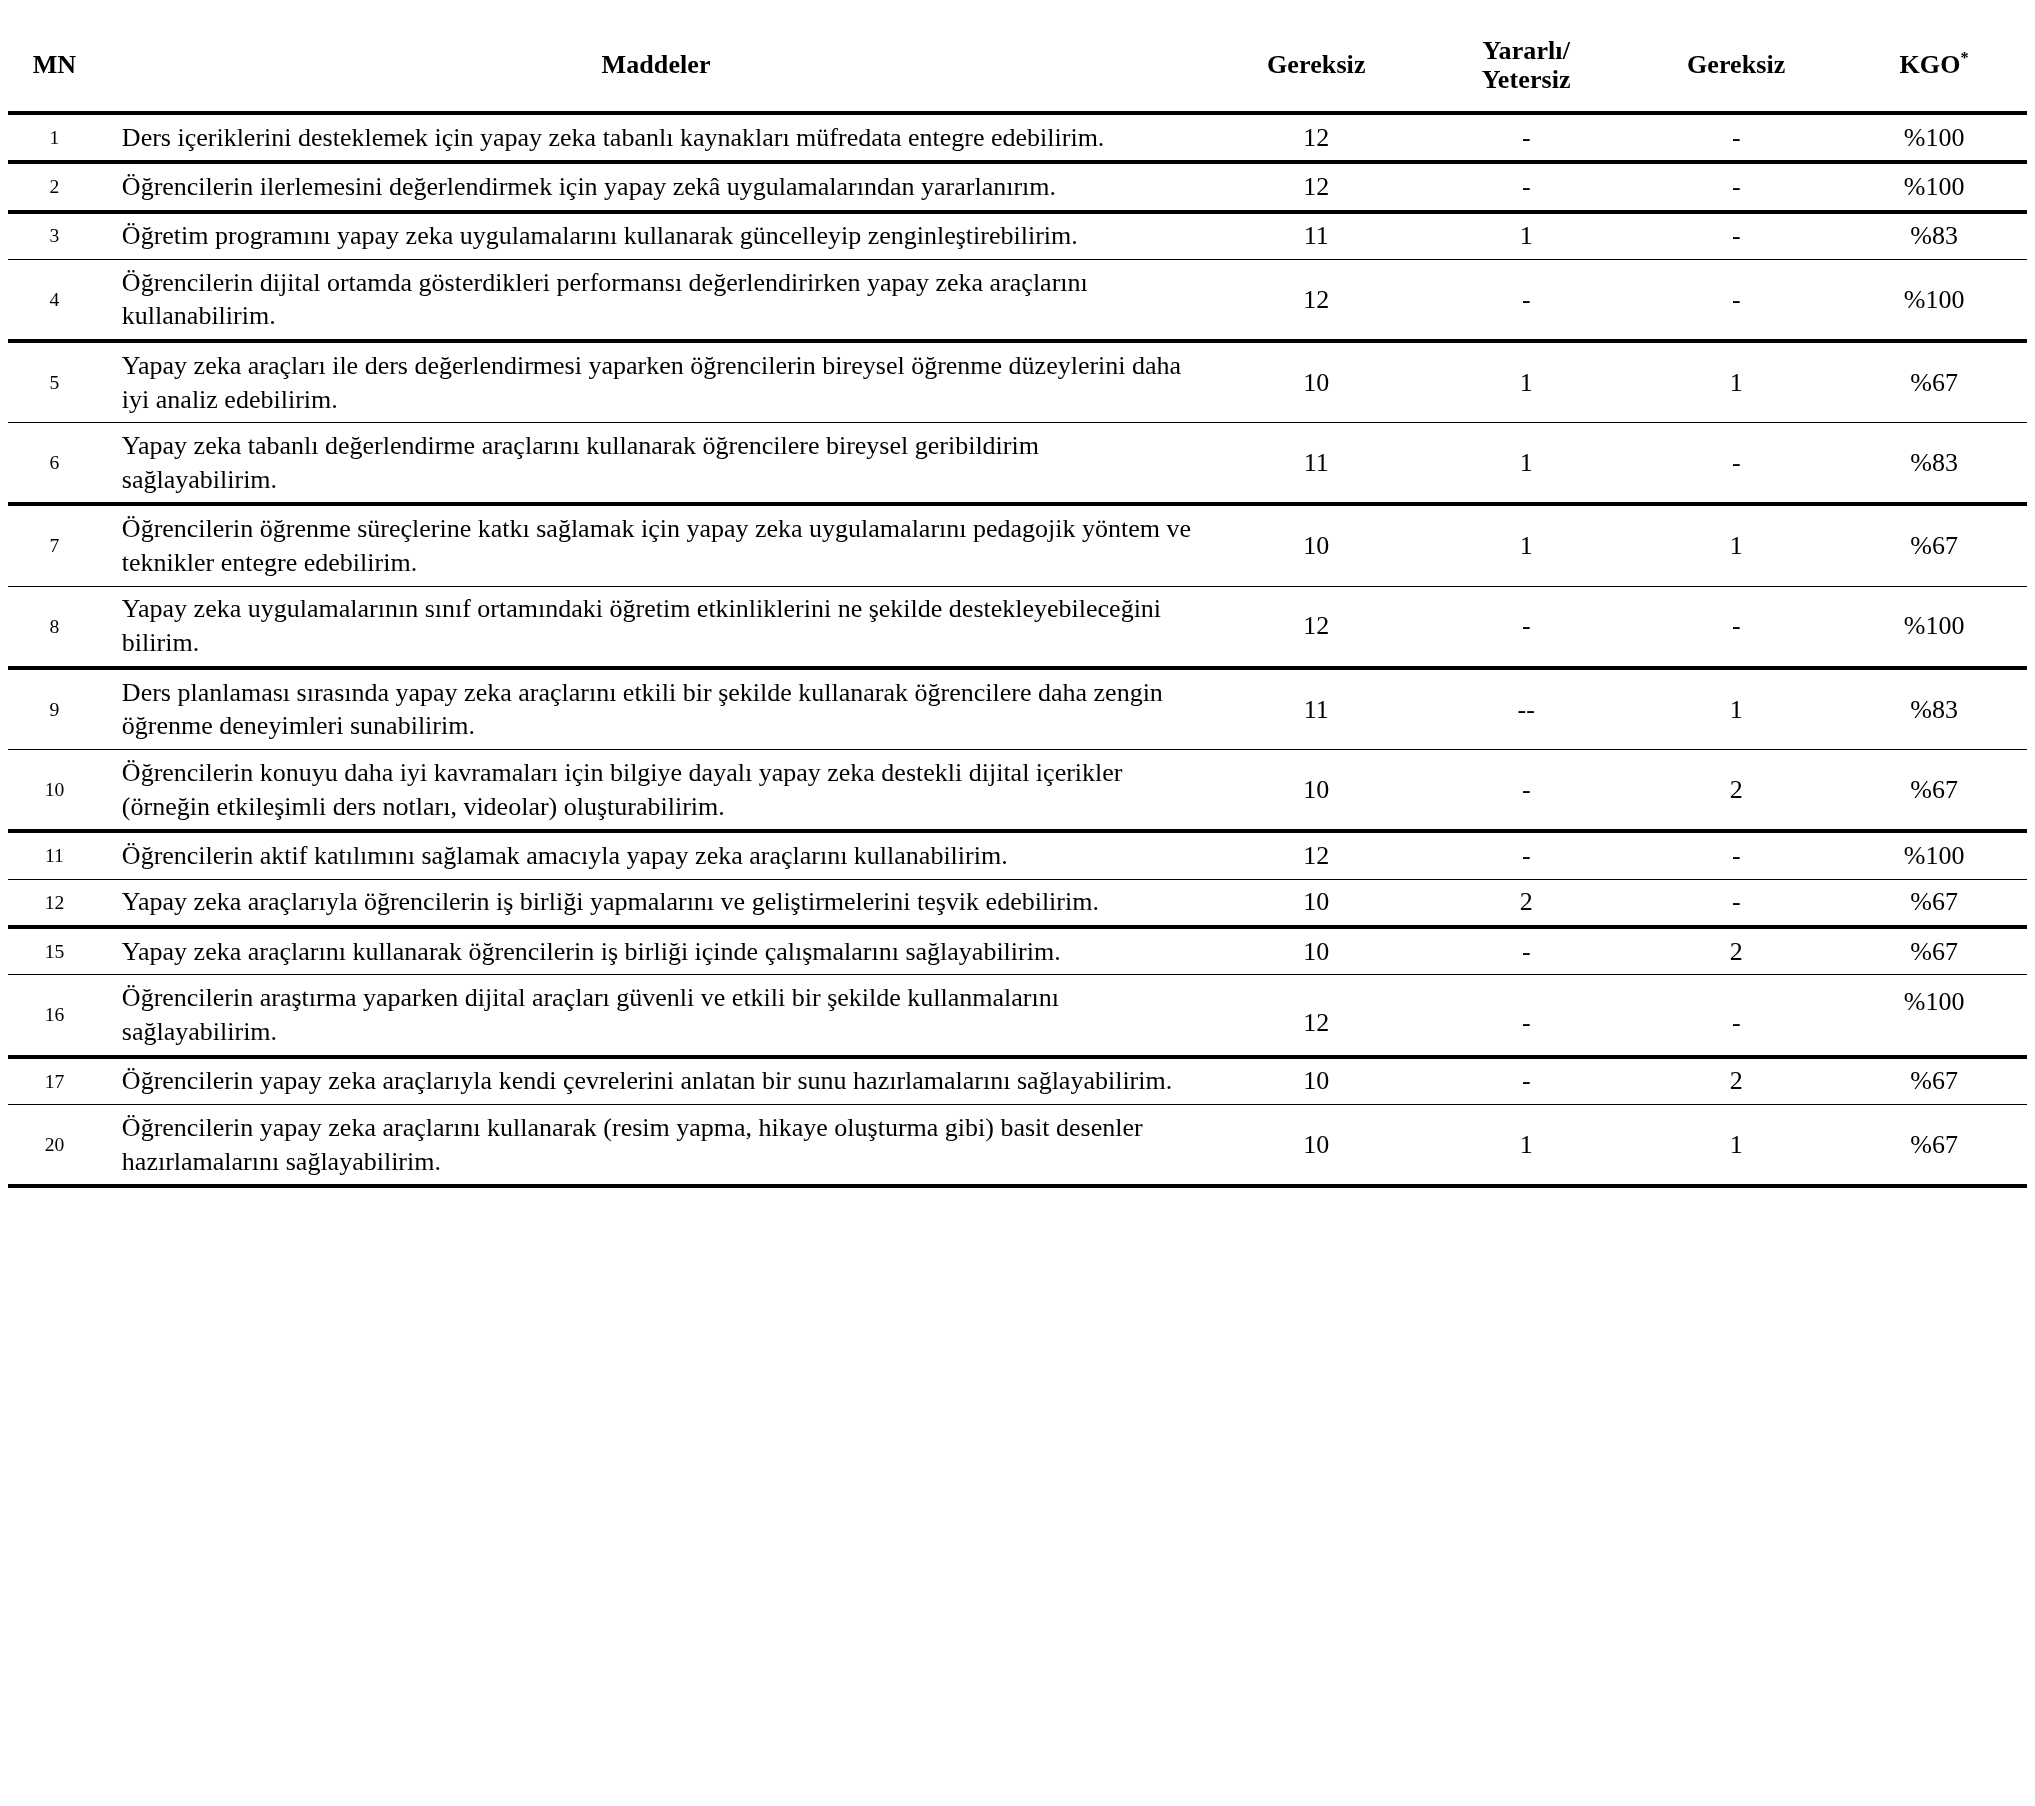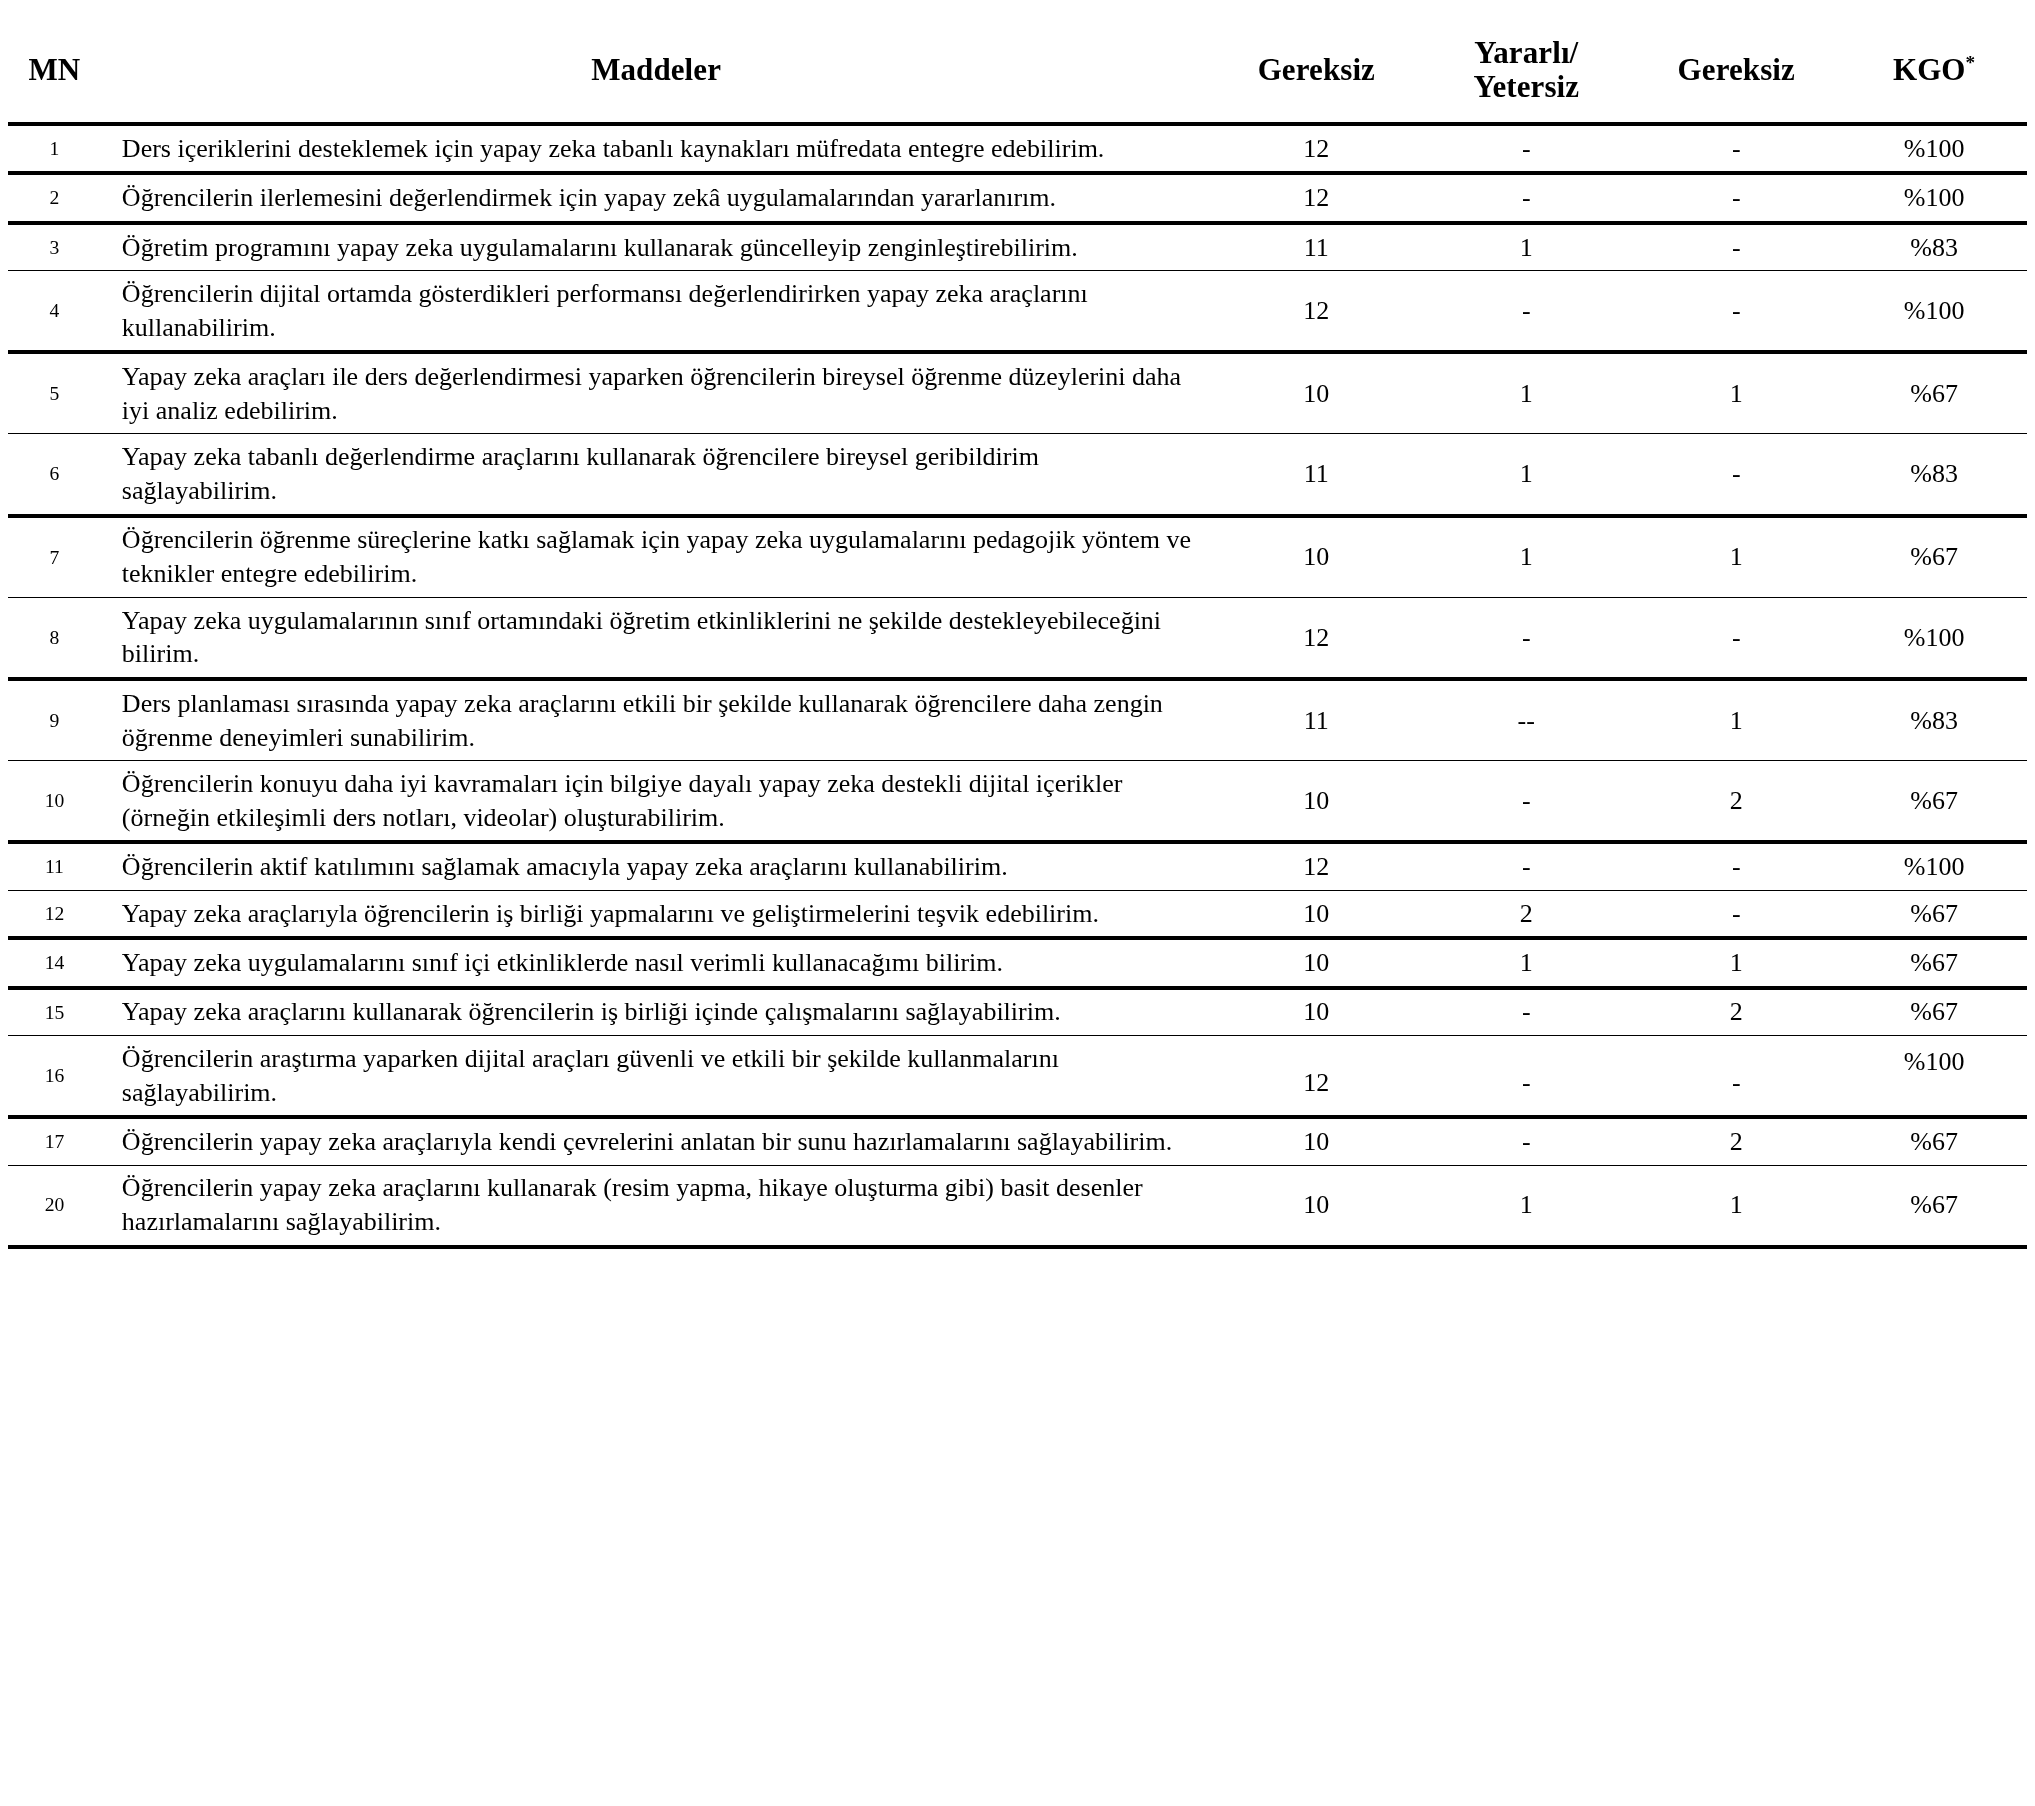--- a/index.html
+++ b/index.html
@@ -28,21 +28,21 @@
   }
   col.c-mn     { width: 4.6%; }
   col.c-item   { width: 55.0%; }
   col.c-ger    { width: 10.4%; }
   col.c-yar    { width: 10.4%; }
   col.c-grk    { width: 10.4%; }
   col.c-kgo    { width: 9.2%; }
 
   thead th {
     font-weight: bold;
-    font-size: 31px;
+    font-size: 26px;
     text-align: center;
     vertical-align: middle;
     padding: 3.5px 2.3px 17px 2.3px;
     line-height: 1.12;
     letter-spacing: 0.1px;
   }
   thead tr.head-row {
     border-bottom: 4px solid #000;
   }
   .hdr-two {
@@ -222,28 +222,20 @@
           <td class="kgo">%100</td>
         </tr>
         <tr class="r12 thick">
           <td class="mn">12</td>
           <td class="item">Yapay zeka araçlarıyla öğrencilerin iş birliği yapmalarını ve geliştirmelerini teşvik edebilirim.</td>
           <td class="num">10</td>
           <td class="num">2</td>
           <td class="num">-</td>
           <td class="kgo">%67</td>
         </tr>
-        <tr class="r14 thick">
-          <td class="mn">14</td>
-          <td class="item">Yapay zeka uygulamalarını sınıf içi etkinliklerde nasıl verimli kullanacağımı bilirim.</td>
-          <td class="num">10</td>
-          <td class="num">1</td>
-          <td class="num">1</td>
-          <td class="kgo">%67</td>
-        </tr>
         <tr class="r15">
           <td class="mn">15</td>
           <td class="item">Yapay zeka araçlarını kullanarak öğrencilerin iş birliği içinde çalışmalarını sağlayabilirim.</td>
           <td class="num">10</td>
           <td class="num">-</td>
           <td class="num">2</td>
           <td class="kgo">%67</td>
         </tr>
         <tr class="r16 thick">
           <td class="mn">16</td>

